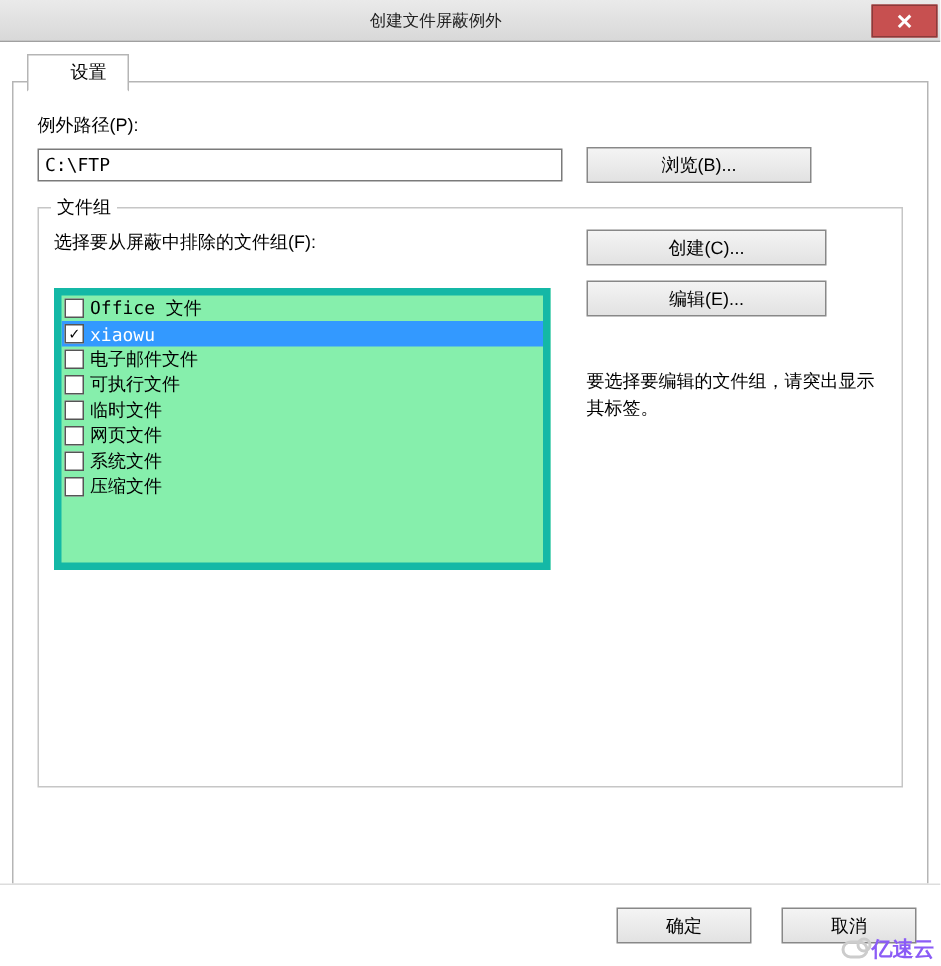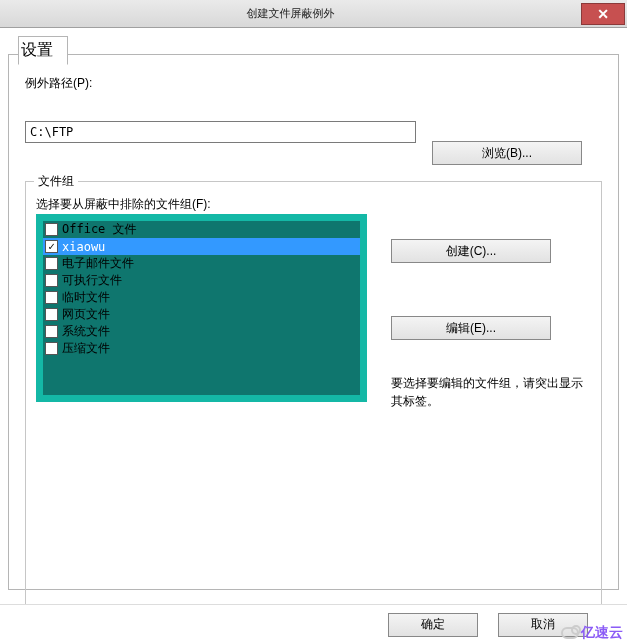--- a/index.html
+++ b/index.html
@@ -48,71 +48,70 @@
       border: 1px solid #b5b5b5;
       background: #fff;
     }
     .tabstrip {
       position: absolute;
       top: -20px;
       left: 8px;
       display: flex;
     }
     .tab {
-      padding: 3px 14px 3px 2px;
+      padding: 3px 14px 3px 28px;
       border: 1px solid #b5b5b5;
       border-bottom: 1px solid #fff;
       background: #fff;
-      font-size: 16px;
+      font-size: 12px;
       cursor: pointer;
     }
     .content-wrap { padding: 20px 16px 10px 16px; }
     .label1 { margin-bottom: 6px; }
     .row-path { display:flex; align-items:center; gap:16px; margin-bottom: 16px;}
     .input-path {
-      width: 391px;
+      width: 350px;
       height: 22px;
       border: 1px solid #7a7a7a;
       padding: 2px 4px;
       font-family: SimSun, monospace;
       font-size: 12px;
     }
     .browse-btn, .std-btn {
       height: 24px;
       border: 1px solid #888;
       background: linear-gradient(#f4f4f4,#e2e2e2);
       padding: 0 18px;
       font-size: 12px;
       cursor: pointer;
-      margin-top: 43px;
     }
     .browse-btn { width: 150px; text-align:center;}
     .groupbox {
       border: 1px solid #c6c6c6;
       padding: 14px 10px 10px 10px;
       position: relative;
       margin-top: 6px;
-      height: 450px;
+      height: 387px;
     }
     .grouptitle {
       position: absolute;
       top: -9px;
       left: 8px;
       background: #fff;
       padding: 0 4px;
     }
     .two-col { display:flex; gap: 24px; }
     .left-col { flex: 1; }
     .right-col { width: 200px; }
-    .sublabel { margin-bottom: 1px; }
+    .sublabel { margin-bottom: 22px; }
     .listbox {
-      border: 7px solid #14b8a6;
+      border: 5px solid #14b8a6;
       height: 188px;
       overflow-y: scroll;
-      background: #0f766e;
+      background: #86efac;
       font-family: SimSun, monospace;
       font-size: 12px;
     }
     .li-row {
       display:flex; align-items:center;
       height: 17px;
       padding: 0 2px;
       gap: 4px;
       cursor: default;
     }
@@ -125,26 +124,26 @@
       align-items:center; justify-content:center;
       font-size:11px; color:#000;
     }
     .li-row.sel .chk { color:#000; }
     .right-label { margin: 0 0 8px 0; }
     .std-btn { width: 160px; margin-bottom: 10px; }
     .hint { margin-top: 24px; line-height: 1.5; }
     .footer {
       position: absolute;
       bottom: 0; left:0; right:0;
-      height: 40px;
+      height: 55px;
       display:flex;
       justify-content:flex-end;
       align-items:center;
       gap: 20px;
-      padding-right: 39px;
+      padding-right: 16px;
       border-top: 1px solid #ddd;
       background:#fff;
     }
     .footer .std-btn { width: 90px; margin: 0; }
     .watermark {
       position:absolute; right: 4px; bottom: 2px;
       font-size: 14px; color: #8b5cf6;
       font-weight: bold;
       font-family: Arial;
       pointer-events:none;

